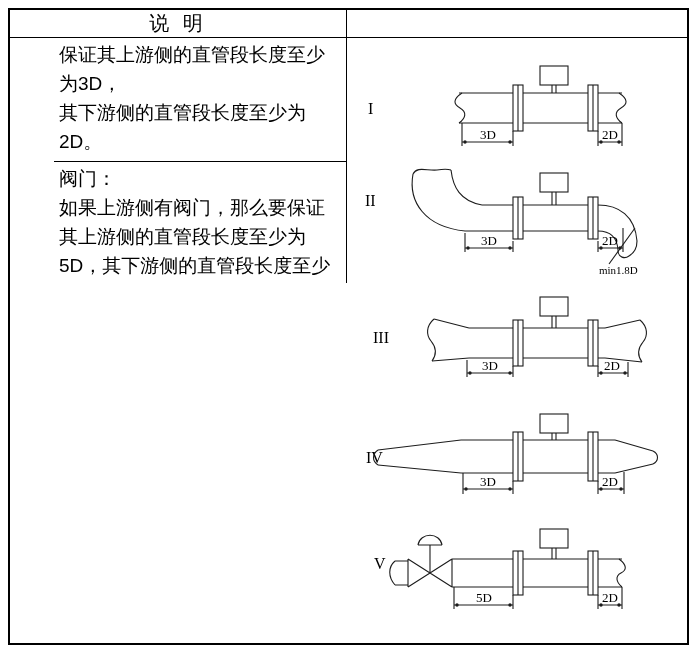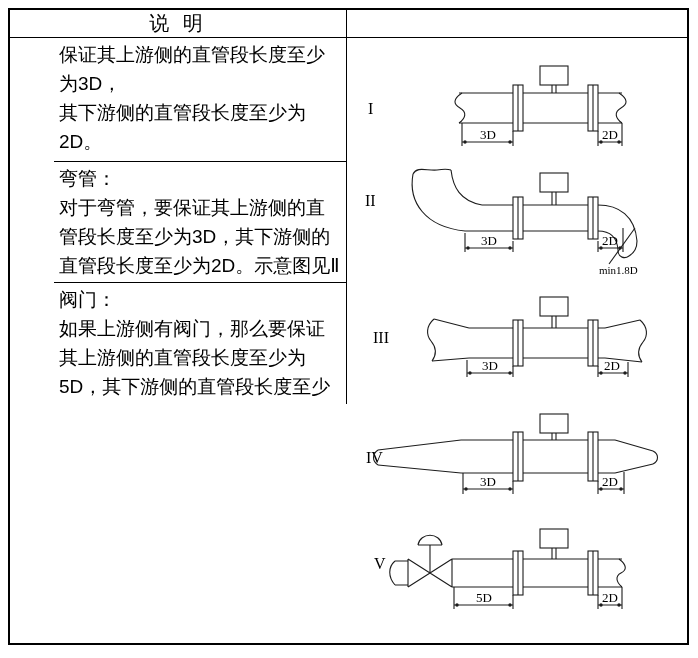--- a/index.html
+++ b/index.html
@@ -42,22 +42,20 @@
 
     <div class="hcell">
       <span>说 明</span>
     </div>
     <div class="hcell2"></div>
 
     <div class="tcell">保证其上游侧的直管段长度至少为3D，
 其下游侧的直管段长度至少为2D。
 示意图见Ⅰ。
 （D：旋进旋涡流量计的公称通径）</div>
-    <div class="tcell">弯管：
-对于弯管，要保证其上游侧的直管段长度至少为3D，其下游侧的直管段长度至少为2D。示意图见Ⅱ</div>
     <div class="tcell last">阀门：
 如果上游侧有阀门，那么要保证其上游侧的直管段长度至少为5D，其下游侧的直管段长度至少为2D。示意图见Ⅴ</div>
 
     <div class="dcol">
 
       <div class="drow" style="height:124px">
         <svg width="341" height="124" viewBox="0 0 341 124">
           <text class="num" x="21" y="76">I</text>
           <g class="ln">
             <path d="M112,55 H166 M112,85 H166 M176,55 H241 M176,85 H241 M251,55 H275 M251,85 H275"></path>

